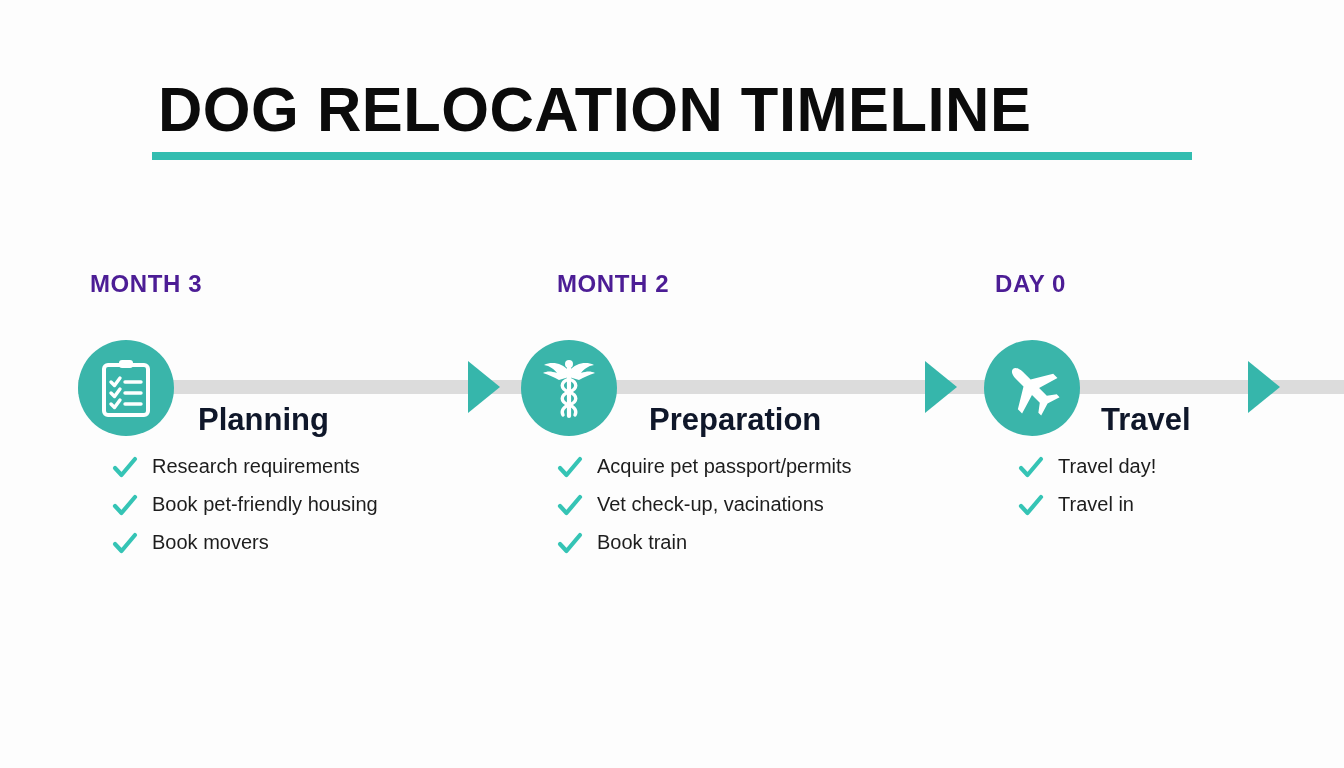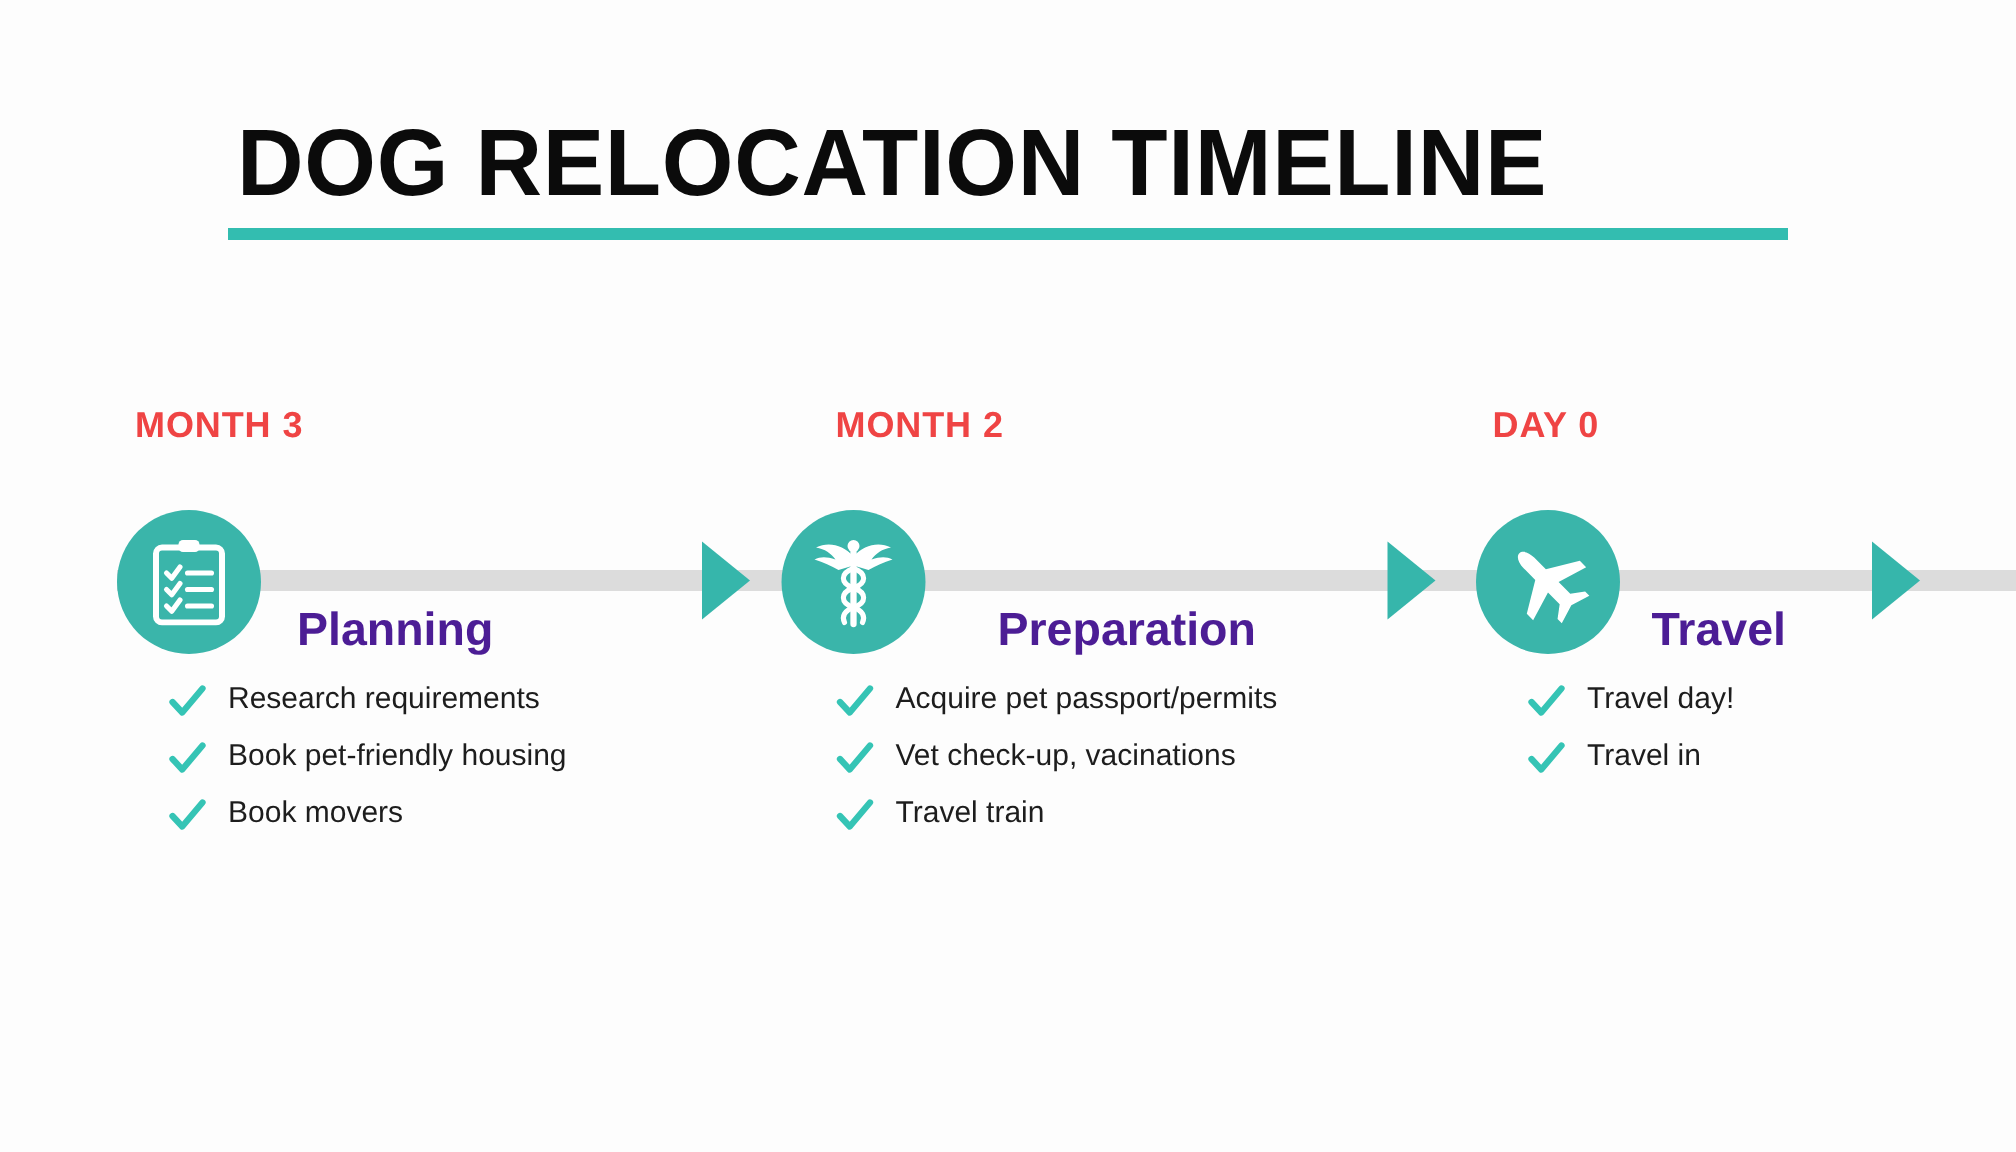--- a/index.html
+++ b/index.html
@@ -75,21 +75,21 @@
     position: absolute;
     top: 270px;
   }
   .milestone-label {
     position: absolute;
     left: 12px;
     top: 0px;
     font-size: 24px;
     font-weight: bold;
     letter-spacing: 0.6px;
-    color: #ef4444;
+    color: #4c1d95;
     white-space: nowrap;
     text-align: center;
   }
   .milestone-circle {
     position: absolute;
     left: 0px;
     top: 70px;
     width: 96px;
     height: 96px;
     border-radius: 50%;
@@ -101,21 +101,21 @@
   .milestone-circle svg {
     display: block;
   }
   .milestone-heading {
     position: absolute;
     top: 131px;
     margin: 0;
     font-size: 31px;
     font-weight: bold;
     line-height: 38px;
-    color: #4c1d95;
+    color: #0f172a;
     white-space: nowrap;
   }
   .milestone-list {
     position: absolute;
     top: 180px;
     margin: 0;
     padding: 0;
     list-style: none;
   }
   .milestone-list li {
@@ -135,21 +135,21 @@
     height: 26px;
   }
 
   
   #milestone-1 { left: 78px; }
   #milestone-1 .milestone-heading { left: 120px; }
   #milestone-1 .milestone-list    { left: 34px; }
 
   #milestone-2 { left: 521px; }
   #milestone-2 .milestone-label   { left: 12px; margin-left: 24px; }
-  #milestone-2 .milestone-heading { left: 144px; }
+  #milestone-2 .milestone-heading { left: 128px; }
   #milestone-2 .milestone-list    { left: 36px; }
 
   #milestone-3 { left: 984px; }
   #milestone-3 .milestone-label   { left: 11px; }
   #milestone-3 .milestone-heading { left: 117px; }
   #milestone-3 .milestone-list    { left: 34px; }
 </style>
 </head>
 <body>
 
@@ -249,21 +249,21 @@
       <li>
         <svg class="check-icon" viewBox="0 0 26 26">
           <polyline points="3,14 9.5,21 23,5" fill="none" stroke="#35c4b5" stroke-width="4.2" stroke-linecap="round" stroke-linejoin="round"></polyline>
         </svg>
         <span>Vet check-up, vacinations</span>
       </li>
       <li>
         <svg class="check-icon" viewBox="0 0 26 26">
           <polyline points="3,14 9.5,21 23,5" fill="none" stroke="#35c4b5" stroke-width="4.2" stroke-linecap="round" stroke-linejoin="round"></polyline>
         </svg>
-        <span>Travel train</span>
+        <span>Book train</span>
       </li>
     </ul>
   </div>
 
   <div class="milestone" id="milestone-3">
     <div class="milestone-label">DAY 0</div>
 
     <div class="milestone-circle">
       <span>
         <svg width="62" height="62" viewBox="0 0 62 62" aria-hidden="true">

